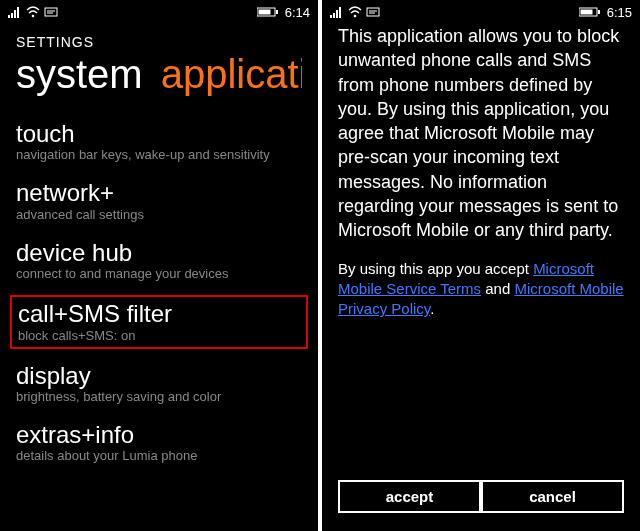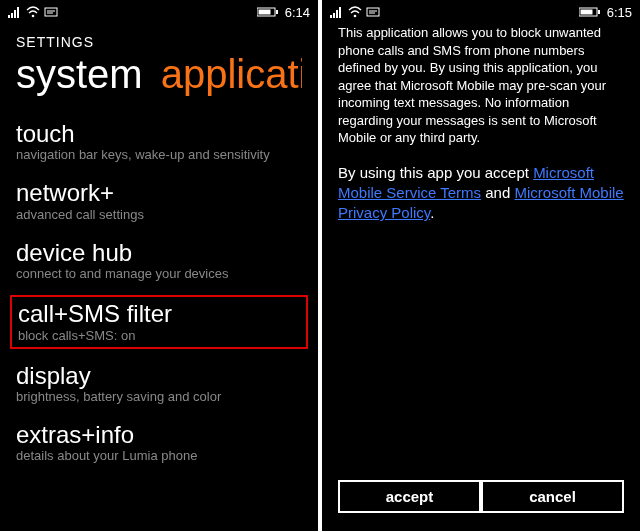--- a/index.html
+++ b/index.html
@@ -98,21 +98,21 @@
       margin: -4px -6px;
     }
     
     .welcome-title {
       font-size: 44px;
       font-weight: 300;
       margin-top: 18px;
       margin-bottom: 30px;
     }
     .body-text {
-      font-size: 13px;
+      font-size: 18px;
       line-height: 1.35;
       font-weight: 400;
     }
     .terms-text {
       font-size: 15px;
       margin-top: 16px;
       line-height: 1.35;
     }
     .link {
       color: #3e79ff;

